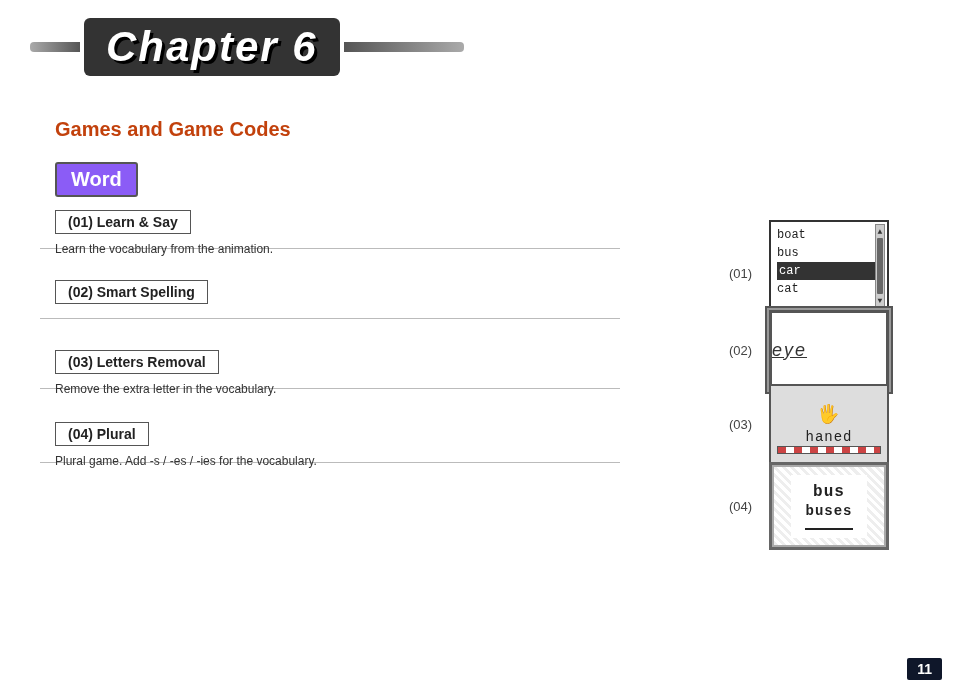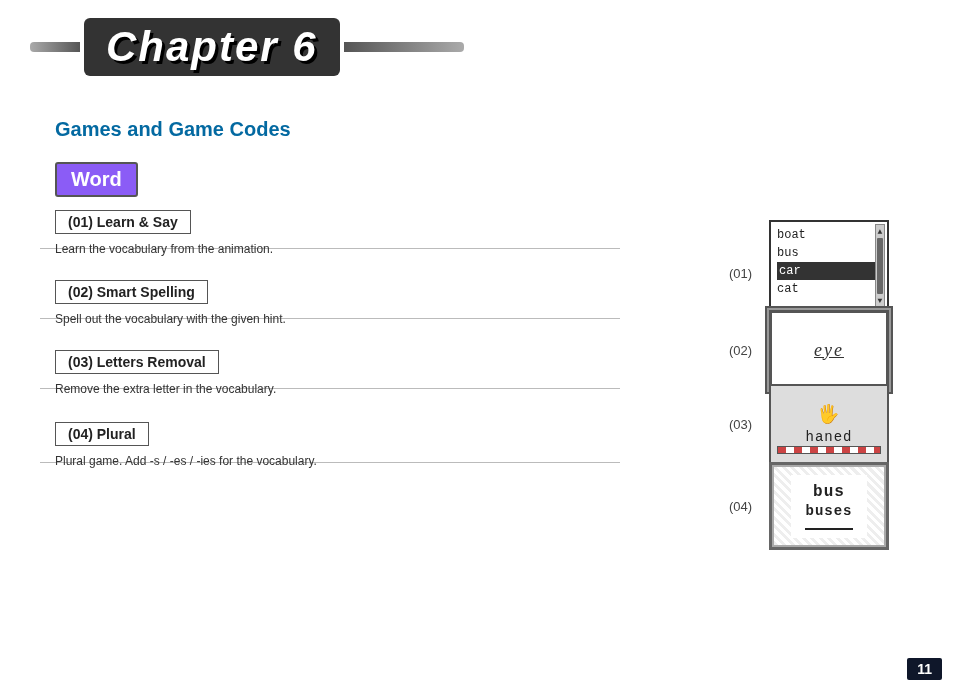--- a/index.html
+++ b/index.html
@@ -51,21 +51,21 @@
       margin-right: 4px;
     }
 
     
     .section-title {
       position: absolute;
       top: 118px;
       left: 55px;
       font-size: 20px;
       font-weight: bold;
-      color: #0369a1;
+      color: #c2410c;
     }
 
     
     .word-badge {
       position: absolute;
       top: 162px;
       left: 55px;
       background: #8b5cf6;
       color: #fff;
       font-size: 20px;
@@ -173,25 +173,25 @@
       cursor: pointer;
       margin-bottom: 2px;
     }
 
     
     .screen02 {
       width: 120px;
       height: 80px;
       border: 3px solid #555;
       background: #fff;
-      font-family: Liberation Serif, serif;
+      font-family: Liberation Sans, sans-serif;
       font-size: 16px;
       display: flex;
       align-items: center;
-      justify-content: center;
+      justify-content: flex-start;
       position: relative;
       box-shadow: 0 0 0 2px #999, 0 0 0 4px #555;
     }
     .screen02-text {
       text-decoration: underline;
       font-style: italic;
       color: #333;
       font-size: 18px;
       letter-spacing: 2px;
     }
@@ -307,21 +307,20 @@
 <div class="divider-line" style="top: 388px;"></div>
 <div class="divider-line" style="top: 462px;"></div>
 
 <div class="game-item" style="top: 210px;">
   <div class="game-item-title">(01) Learn &amp; Say</div>
   <div class="game-item-desc">Learn the vocabulary from the animation.</div>
 </div>
 
 <div class="game-item" style="top: 280px;">
   <div class="game-item-title">(02) Smart Spelling</div>
-  <div class="game-item-desc">Spell out the vocabulary with the given hint.</div>
 </div>
 
 <div class="game-item" style="top: 350px;">
   <div class="game-item-title">(03) Letters Removal</div>
   <div class="game-item-desc">Remove the extra letter in the vocabulary.</div>
 </div>
 
 <div class="game-item" style="top: 422px;">
   <div class="game-item-title">(04) Plural</div>
   <div class="game-item-desc">Plural game. Add -s / -es / -ies for the vocabulary.</div>

